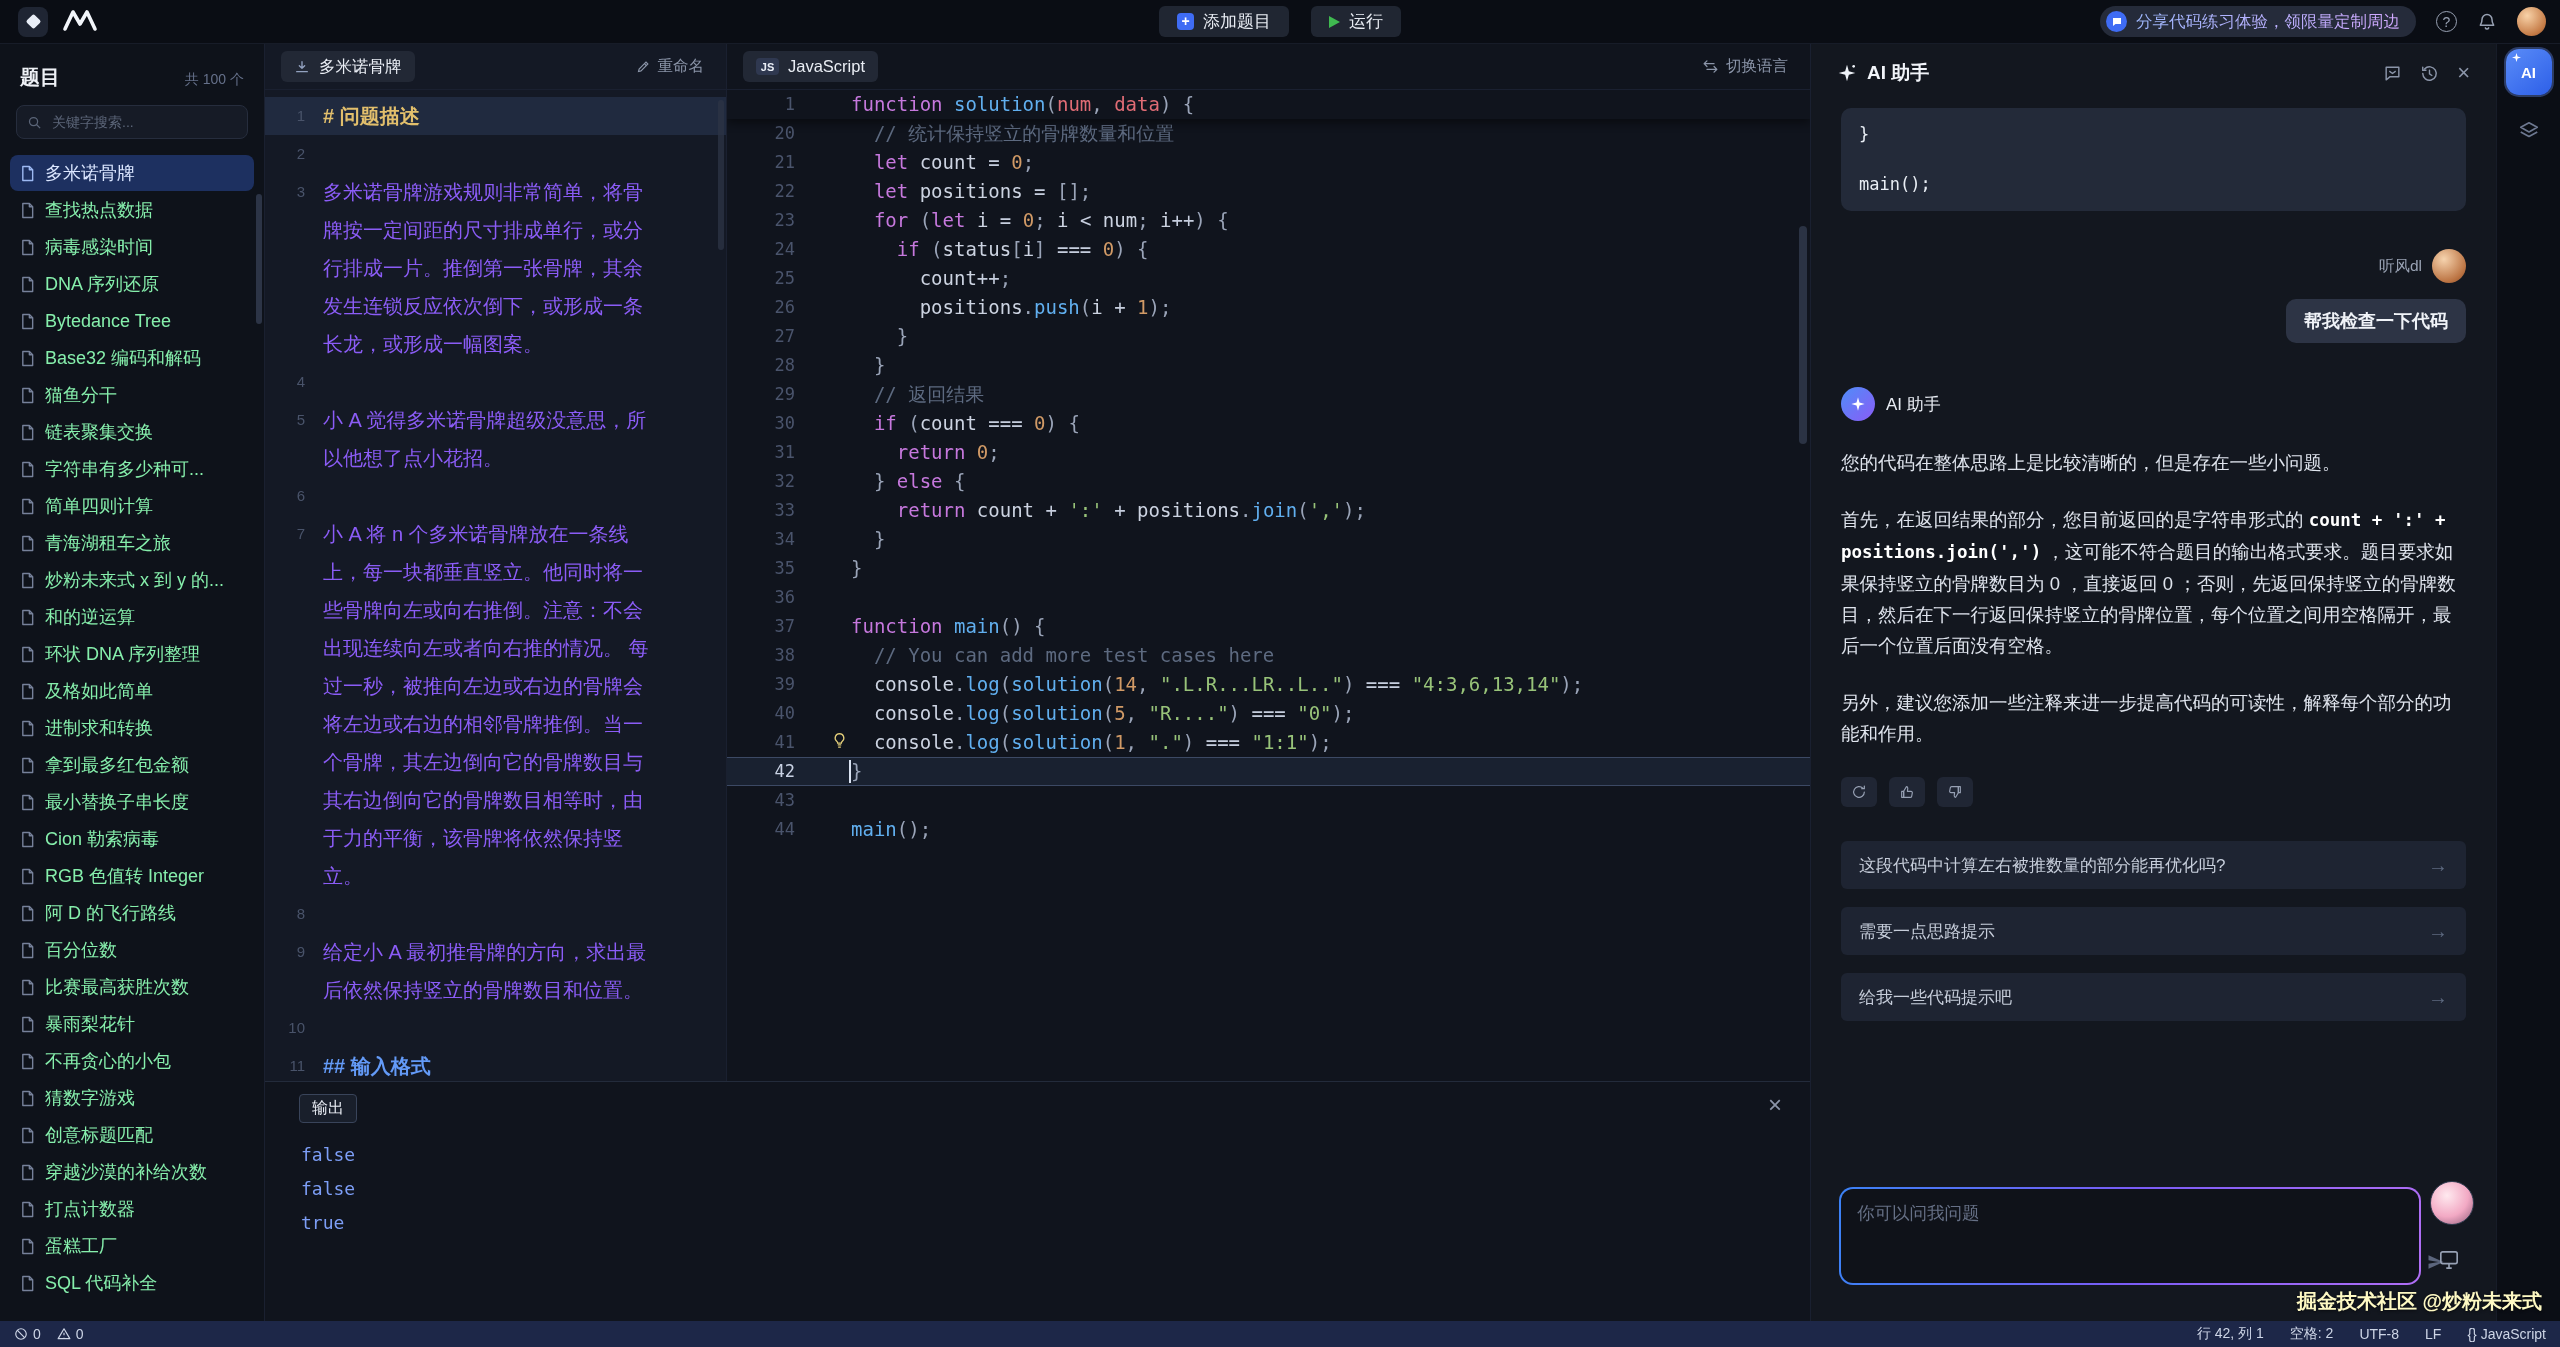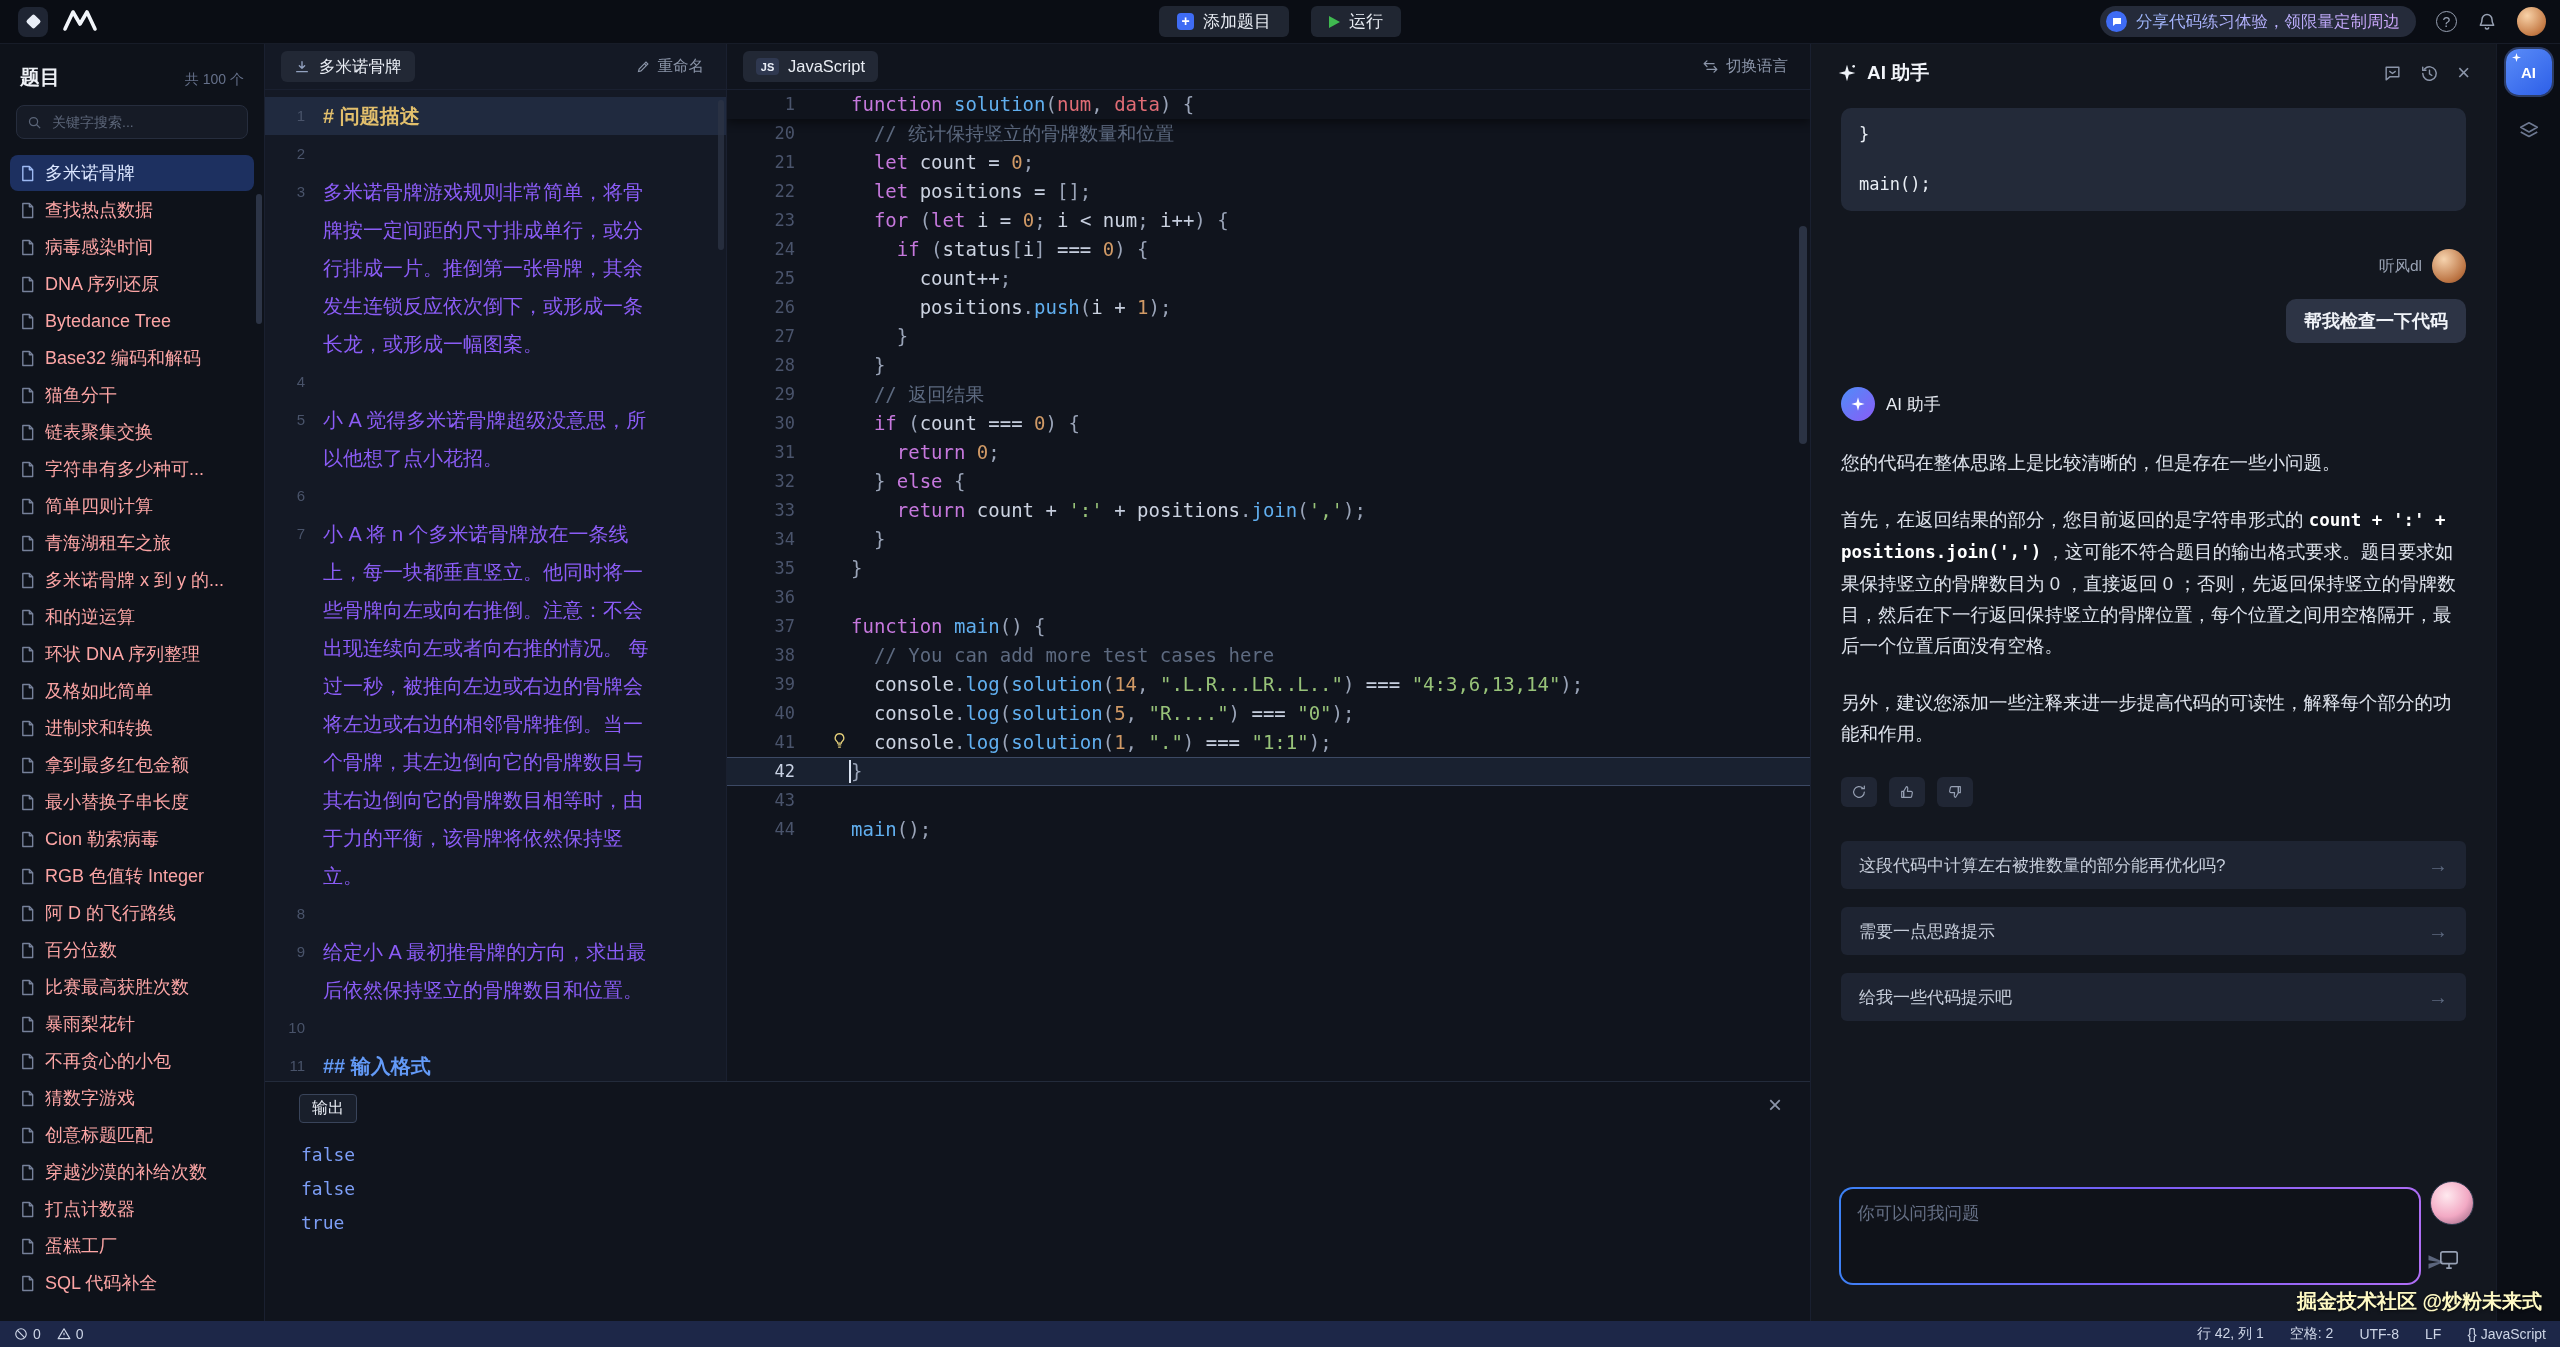--- a/index.html
+++ b/index.html
@@ -34,21 +34,21 @@
 
 
 .sidebar{position:absolute;left:0;top:0;bottom:0;width:265px;background:#0e121a;border-right:1px solid #1a2030}
 .side-head{display:flex;align-items:baseline;justify-content:space-between;padding:20px 20px 0}
 .side-title{font-size:20px;font-weight:700;color:#eef1f6}
 .side-count{font-size:14px;color:#65708a}
 .search-box{margin:14px 16px 0;height:34px;background:#161b26;border:1px solid #262d3d;border-radius:8px;display:flex;align-items:center;gap:8px;padding:0 10px;color:#5b6578}
 .search-box input{flex:1;min-width:0;background:transparent;border:none;outline:none;color:#aeb6c6;font-size:14px;font-family:inherit}
 .search-box input::placeholder{color:#5b6578}
 .side-list{margin-top:16px;padding:0 10px;height:calc(100% - 120px);overflow:hidden}
-.side-item{height:36px;margin-bottom:1px;display:flex;align-items:center;gap:10px;padding:0 10px;border-radius:8px;font-size:18px;color:#fca5a5;cursor:pointer;white-space:nowrap;overflow:hidden}
+.side-item{height:36px;margin-bottom:1px;display:flex;align-items:center;gap:10px;padding:0 10px;border-radius:8px;font-size:18px;color:#86efac;cursor:pointer;white-space:nowrap;overflow:hidden}
 .side-item .doc-ic{color:#76819a;flex:none;display:flex}
 .side-item.active{background:#1d3060;color:#dbe6ff}
 .side-item.active .doc-ic{color:#9db9f2}
 .side-scrollbar{position:absolute;right:2px;top:150px;width:6px;height:130px;border-radius:3px;background:#2c3446;cursor:pointer}
 
 
 .panel-head{height:46px;border-bottom:1px solid #1a2030;display:flex;align-items:center;justify-content:space-between;padding:0 16px}
 .title-chip{height:31px;background:#222835;border-radius:6px;display:flex;align-items:center;gap:9px;padding:0 13px;font-size:16.5px;color:#e9edf4;cursor:pointer;border:none;font-family:inherit}
 .title-chip .chip-ic{color:#93a2c0;display:flex}
 .ghost-btn{display:flex;align-items:center;gap:7px;color:#8b95a9;font-size:15.5px;cursor:pointer;background:none;border:none;font-family:inherit}
@@ -298,21 +298,21 @@
             </span>
             <span class="side-label">青海湖租车之旅</span>
           </div>
           <div class="side-item">
             <span class="doc-ic">
               <svg width="15" height="17" viewBox="0 0 16 18" fill="none" stroke="currentColor" stroke-width="1.5" stroke-linejoin="round">
                 <path d="M3 1.5h7l3.5 3.5v11.5H3z"></path>
                 <path d="M10 1.5V5h3.5"></path>
               </svg>
             </span>
-            <span class="side-label">多米诺骨牌 x 到 y 的...</span>
+            <span class="side-label">炒粉未来式 x 到 y 的...</span>
           </div>
           <div class="side-item">
             <span class="doc-ic">
               <svg width="15" height="17" viewBox="0 0 16 18" fill="none" stroke="currentColor" stroke-width="1.5" stroke-linejoin="round">
                 <path d="M3 1.5h7l3.5 3.5v11.5H3z"></path>
                 <path d="M10 1.5V5h3.5"></path>
               </svg>
             </span>
             <span class="side-label">和的逆运算</span>
           </div>

